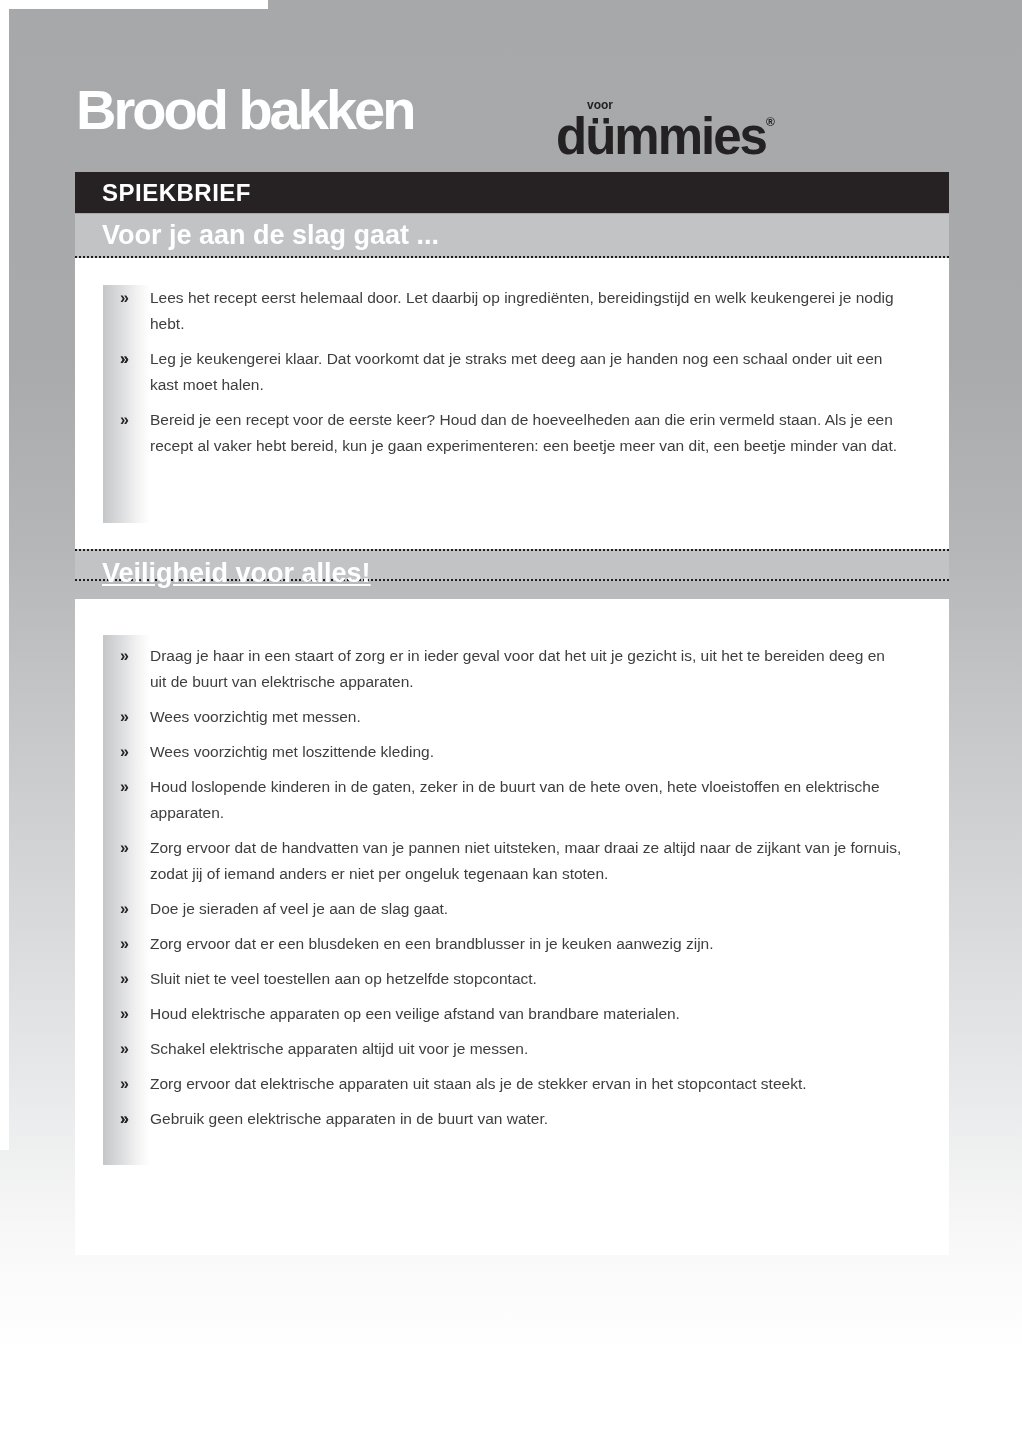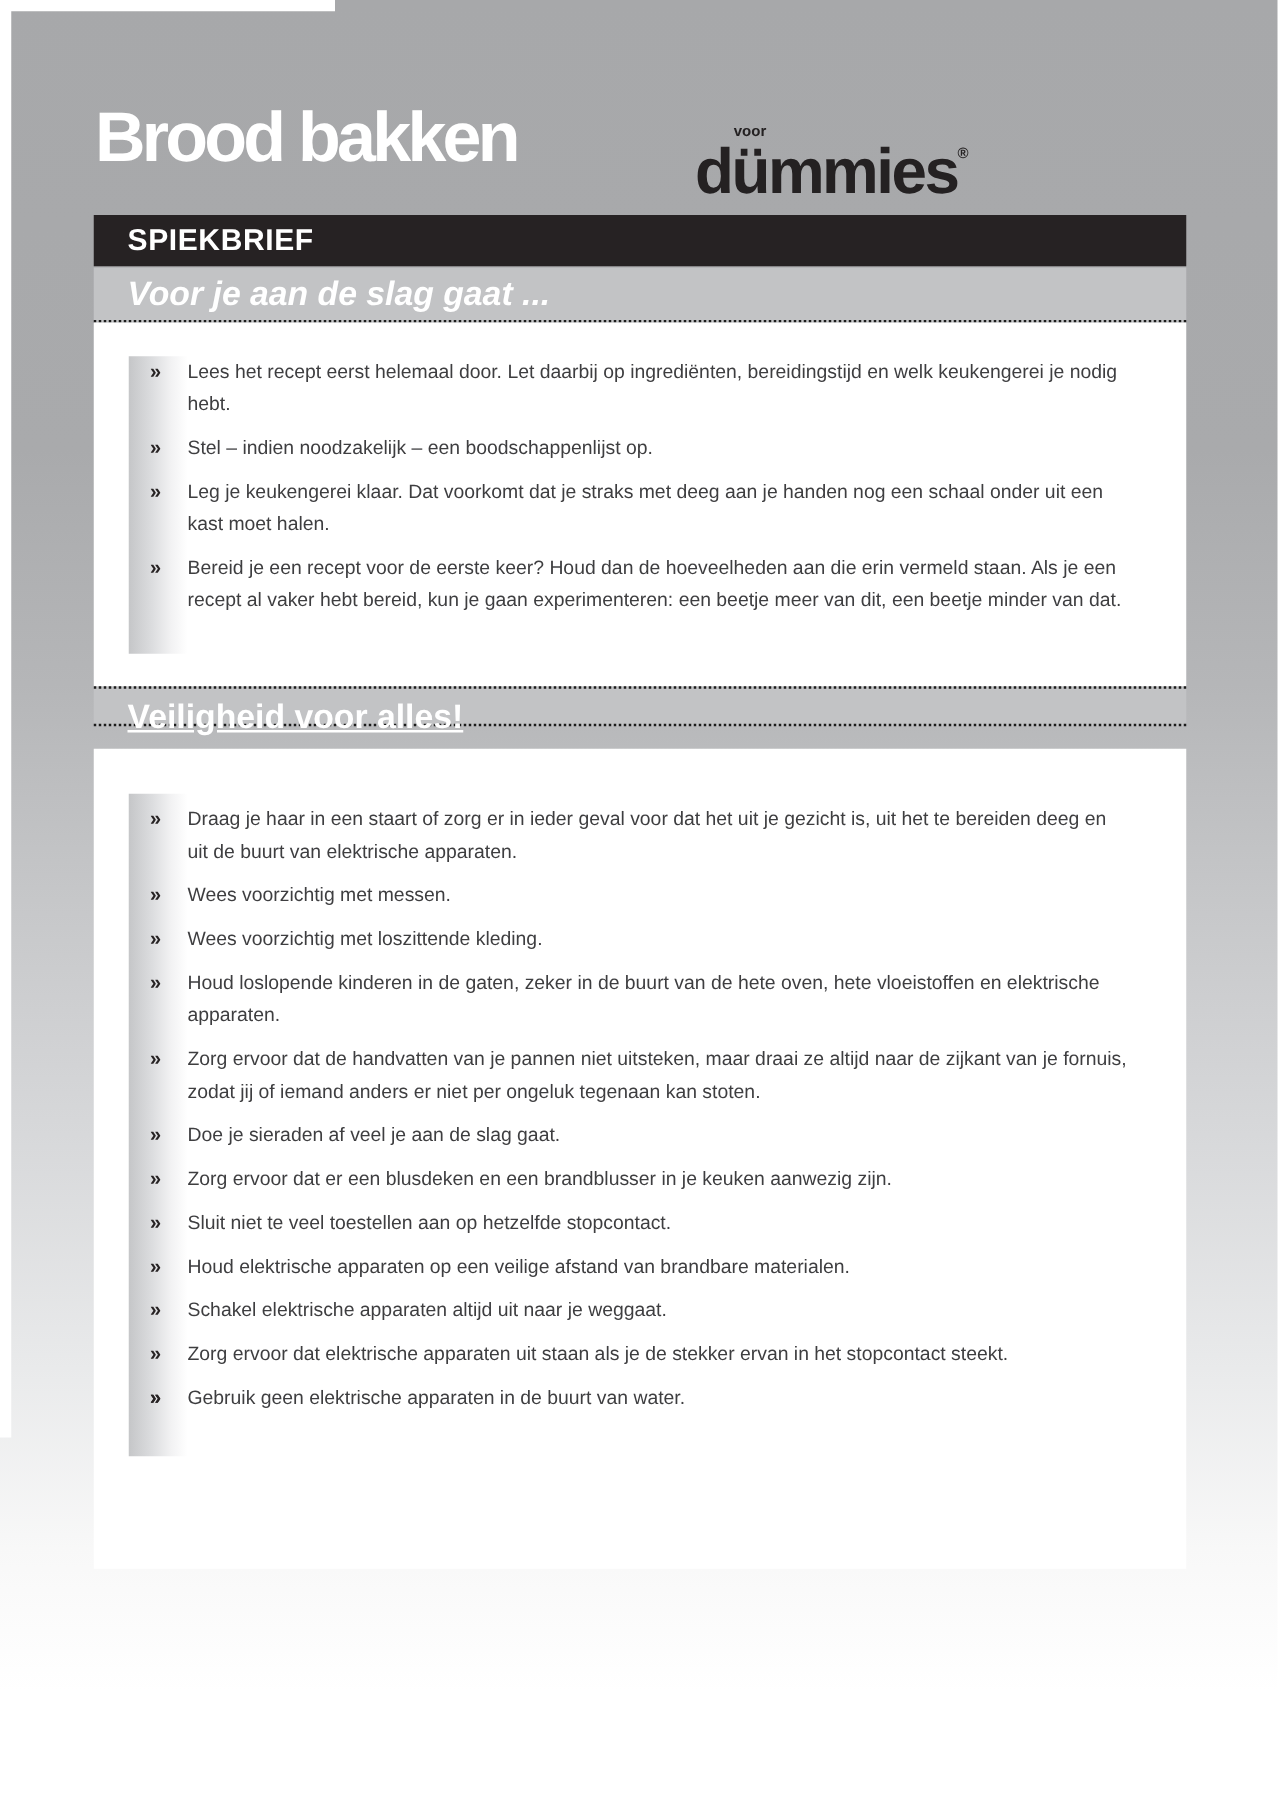--- a/index.html
+++ b/index.html
@@ -40,21 +40,21 @@
     font-size:24px;font-weight:bold;letter-spacing:0.5px;
     line-height:41px;padding-left:27px;box-sizing:border-box;
   }
 
   .section-bar{
     position:absolute;left:75px;width:874px;box-sizing:border-box;
     background:#c2c3c5;color:#ffffff;
     font-size:27px;font-weight:bold;
     padding-left:27px;
   }
-  .bar-1{top:214px;height:44px;line-height:42px;border-bottom:2px dotted #1c1c1c;font-style:italic;}
+  .bar-1{top:214px;height:44px;line-height:42px;border-bottom:2px dotted #1c1c1c;}
   .bar-2{top:549px;height:32px;line-height:44px;border-top:2px dotted #1c1c1c;border-bottom:2px dotted #1c1c1c;text-decoration:underline;}
 
   .panel{
     position:absolute;left:75px;width:874px;background:#ffffff;
   }
   .panel-1{top:258px;height:293px;}
   .panel-2{top:599px;height:656px;}
   .shade{
     position:absolute;left:28px;width:47px;
     background:linear-gradient(90deg,#c5c6c8 0%,#dcdddf 40%,#f2f2f3 72%,#ffffff 100%);
@@ -92,39 +92,39 @@
   </div>
 
   <div class="banner">SPIEKBRIEF</div>
 
   <div class="section-bar bar-1">Voor je aan de slag gaat ...</div>
 
   <div class="panel panel-1">
     <div class="shade"></div>
     <ul class="bullets">
       <li><span class="chev">»</span><span>Lees het recept eerst helemaal door. Let daarbij op ingrediënten, bereidingstijd en welk keukengerei je nodig hebt.</span></li>
-      <li><span class="chev">»</span><span>Stel – indien noodzakelijk – een boodschappenlijst op.</span></li>
+      <li><span class="chev">»</span></li>
       <li><span class="chev">»</span><span>Leg je keukengerei klaar. Dat voorkomt dat je straks met deeg aan je handen nog een schaal onder uit een kast moet halen.</span></li>
       <li><span class="chev">»</span><span>Bereid je een recept voor de eerste keer? Houd dan de hoeveelheden aan die erin vermeld staan. Als je een recept al vaker hebt bereid, kun je gaan experimenteren: een beetje meer van dit, een beetje minder van dat.</span></li>
     </ul>
   </div>
 
   <div class="section-bar bar-2">Veiligheid voor alles!</div>
 
   <div class="panel panel-2">
     <div class="shade"></div>
     <ul class="bullets">
       <li><span class="chev">»</span><span>Draag je haar in een staart of zorg er in ieder geval voor dat het uit je gezicht is, uit het te bereiden deeg en uit de buurt van elektrische apparaten.</span></li>
       <li><span class="chev">»</span><span>Wees voorzichtig met messen.</span></li>
       <li><span class="chev">»</span><span>Wees voorzichtig met loszittende kleding.</span></li>
       <li><span class="chev">»</span><span>Houd loslopende kinderen in de gaten, zeker in de buurt van de hete oven, hete vloeistoffen en elektrische apparaten.</span></li>
       <li><span class="chev">»</span><span>Zorg ervoor dat de handvatten van je pannen niet uitsteken, maar draai ze altijd naar de zijkant van je fornuis, zodat jij of iemand anders er niet per ongeluk tegenaan kan stoten.</span></li>
       <li><span class="chev">»</span><span>Doe je sieraden af veel je aan de slag gaat.</span></li>
       <li><span class="chev">»</span><span>Zorg ervoor dat er een blusdeken en een brandblusser in je keuken aanwezig zijn.</span></li>
       <li><span class="chev">»</span><span>Sluit niet te veel toestellen aan op hetzelfde stopcontact.</span></li>
       <li><span class="chev">»</span><span>Houd elektrische apparaten op een veilige afstand van brandbare materialen.</span></li>
-      <li><span class="chev">»</span><span>Schakel elektrische apparaten altijd uit naar je weggaat.</span></li>
+      <li><span class="chev">»</span><span>Schakel elektrische apparaten altijd uit voor je messen.</span></li>
       <li><span class="chev">»</span><span>Zorg ervoor dat elektrische apparaten uit staan als je de stekker ervan in het stopcontact steekt.</span></li>
       <li><span class="chev">»</span></li>
       <li><span class="chev">»</span><span>Gebruik geen elektrische apparaten in de buurt van water.</span></li>
     </ul>
   </div>
 </div>
 
 </body></html>

